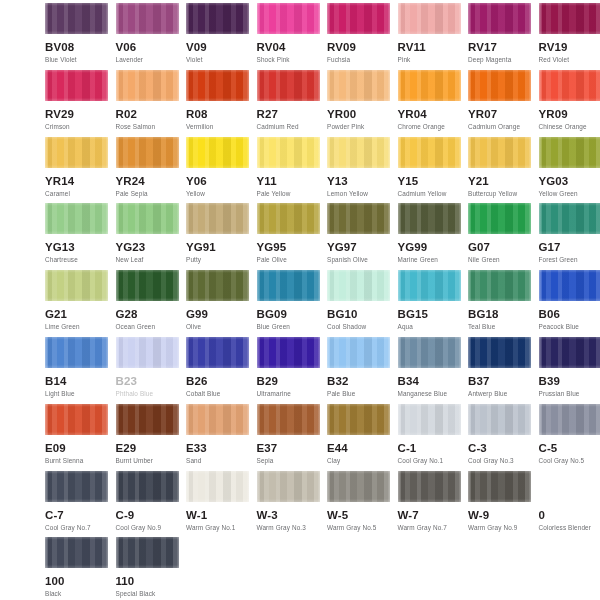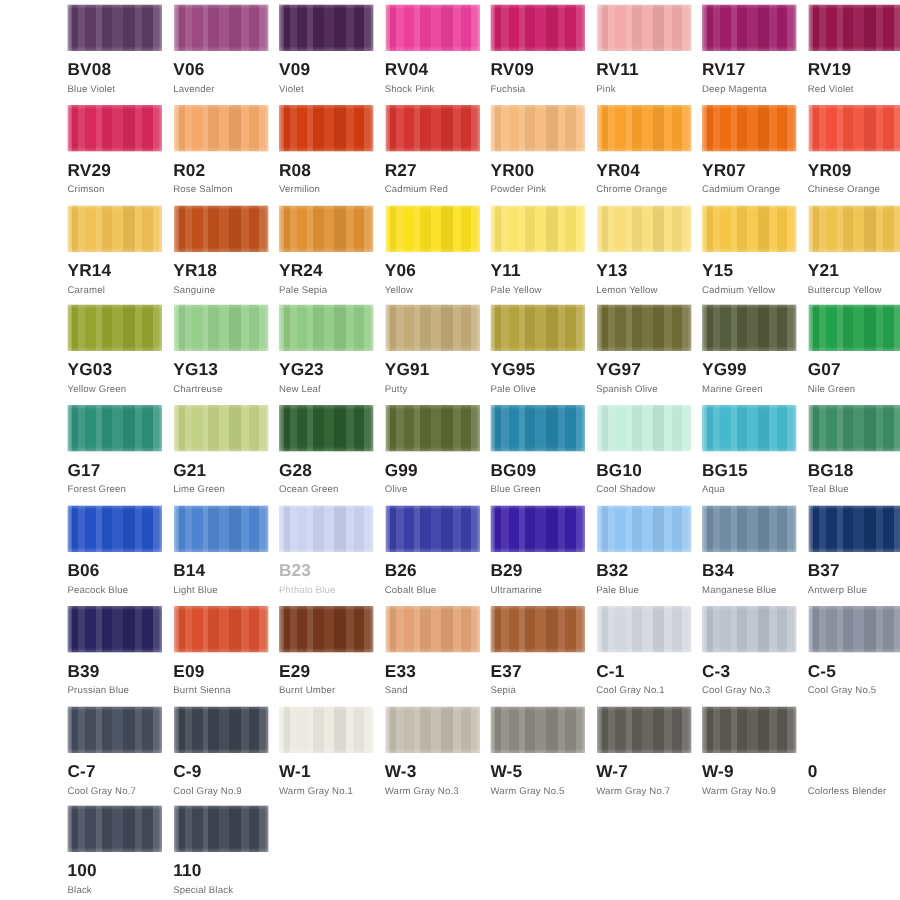--- a/index.html
+++ b/index.html
@@ -265,29 +265,20 @@
         <div class="swatch-chip">
           <div class="base" style="background: rgb(240, 194, 83);"></div>
           <div class="bands"></div>
           <div class="edge"></div>
         </div>
         <div class="swatch-code">YR14</div>
         <div class="swatch-name">Caramel</div>
       </div>
       <div class="swatch-cell">
         <div class="swatch-chip">
-          <div class="base" style="background: rgb(192, 81, 28);"></div>
-          <div class="bands"></div>
-          <div class="edge"></div>
-        </div>
-        <div class="swatch-code">YR18</div>
-        <div class="swatch-name">Sanguine</div>
-      </div>
-      <div class="swatch-cell">
-        <div class="swatch-chip">
           <div class="base" style="background: rgb(224, 145, 53);"></div>
           <div class="bands"></div>
           <div class="edge"></div>
         </div>
         <div class="swatch-code">YR24</div>
         <div class="swatch-name">Pale Sepia</div>
       </div>
       <div class="swatch-cell">
         <div class="swatch-chip">
           <div class="base" style="background: rgb(251, 224, 28);"></div>
@@ -586,20 +577,29 @@
         <div class="swatch-name">Sand</div>
       </div>
       <div class="swatch-cell">
         <div class="swatch-chip">
           <div class="base" style="background: rgb(166, 95, 50);"></div>
           <div class="bands"></div>
           <div class="edge"></div>
         </div>
         <div class="swatch-code">E37</div>
         <div class="swatch-name">Sepia</div>
+      </div>
+      <div class="swatch-cell">
+        <div class="swatch-chip">
+          <div class="base" style="background: rgb(156, 122, 51);"></div>
+          <div class="bands"></div>
+          <div class="edge"></div>
+        </div>
+        <div class="swatch-code">E44</div>
+        <div class="swatch-name">Clay</div>
       </div>
       <div class="swatch-cell">
         <div class="swatch-chip">
           <div class="base" style="background: rgb(211, 216, 222);"></div>
           <div class="bands"></div>
           <div class="edge"></div>
         </div>
         <div class="swatch-code">C-1</div>
         <div class="swatch-name">Cool Gray No.1</div>
       </div>

